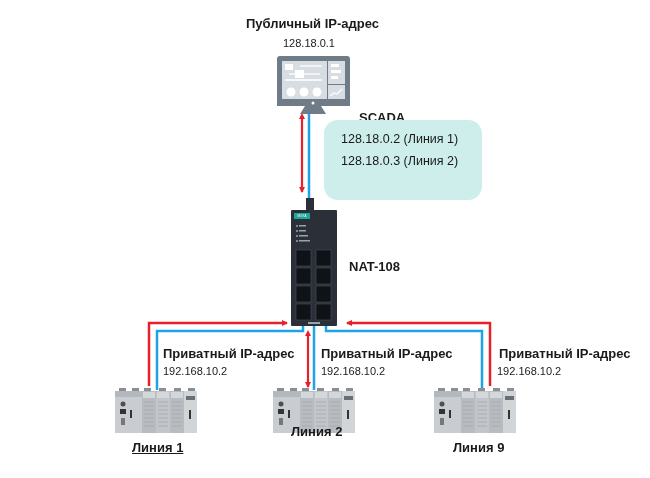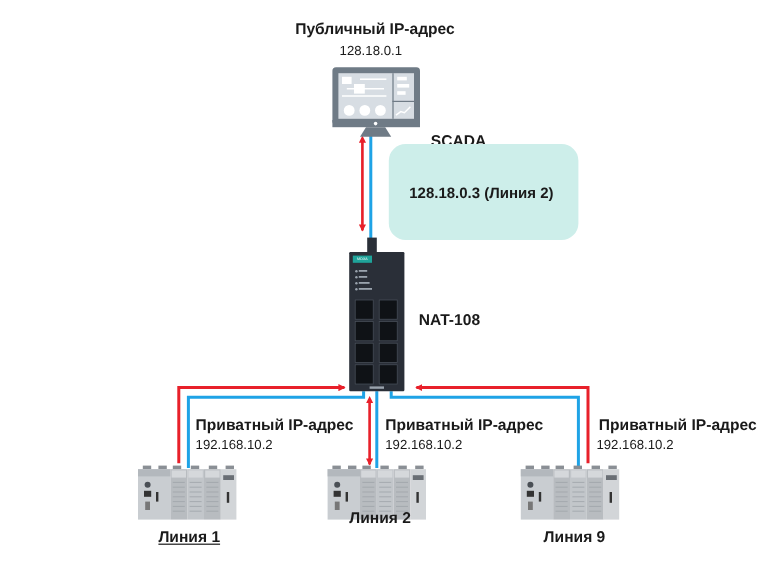--- a/index.html
+++ b/index.html
@@ -59,21 +59,22 @@
     <circle cx="304" cy="92" r="4.5" fill="#fff"></circle>
     <circle cx="317" cy="92" r="4.5" fill="#fff"></circle>
   <polyline points="330,96 334,93 337,94 342,89" fill="none" stroke="#fff" stroke-width="1.2"></polyline>
   <rect x="277" y="100" width="73" height="6" fill="#6f7b86"></rect>
   <circle cx="313" cy="103" r="1.5" fill="#fff"></circle>
   <path d="M305,106 L321,106 L326,114 L300,114 Z" fill="#6f7b86"></path>
 </svg>
 <div class="abs lbl-bold" style="left:359px; top:83px;margin-top:27px;">SCADA</div>
 
 <div class="bubble">
-  <div style="top:34px;font-weight:bold;">128.18.0.3 (Линия 2)</div>
+  <div style="top:12px;">128.18.0.2 (Линия 1)</div>
+  <div style="top:34px;">128.18.0.3 (Линия 2)</div>
 </div>
 
 <svg width="650" height="478" style="pointer-events:none">
   <rect x="306" y="198" width="8" height="14" fill="#2a2f38"></rect>
   <rect x="291" y="210" width="46" height="116" rx="1" fill="#2a2f38"></rect>
   <rect x="294" y="213" width="16" height="6" fill="#1fa39a"></rect>
   <g fill="#9aa3ad">
     <circle cx="297" cy="226" r="1"></circle>
       <circle cx="297" cy="231" r="1"></circle>
       <circle cx="297" cy="236" r="1"></circle>

